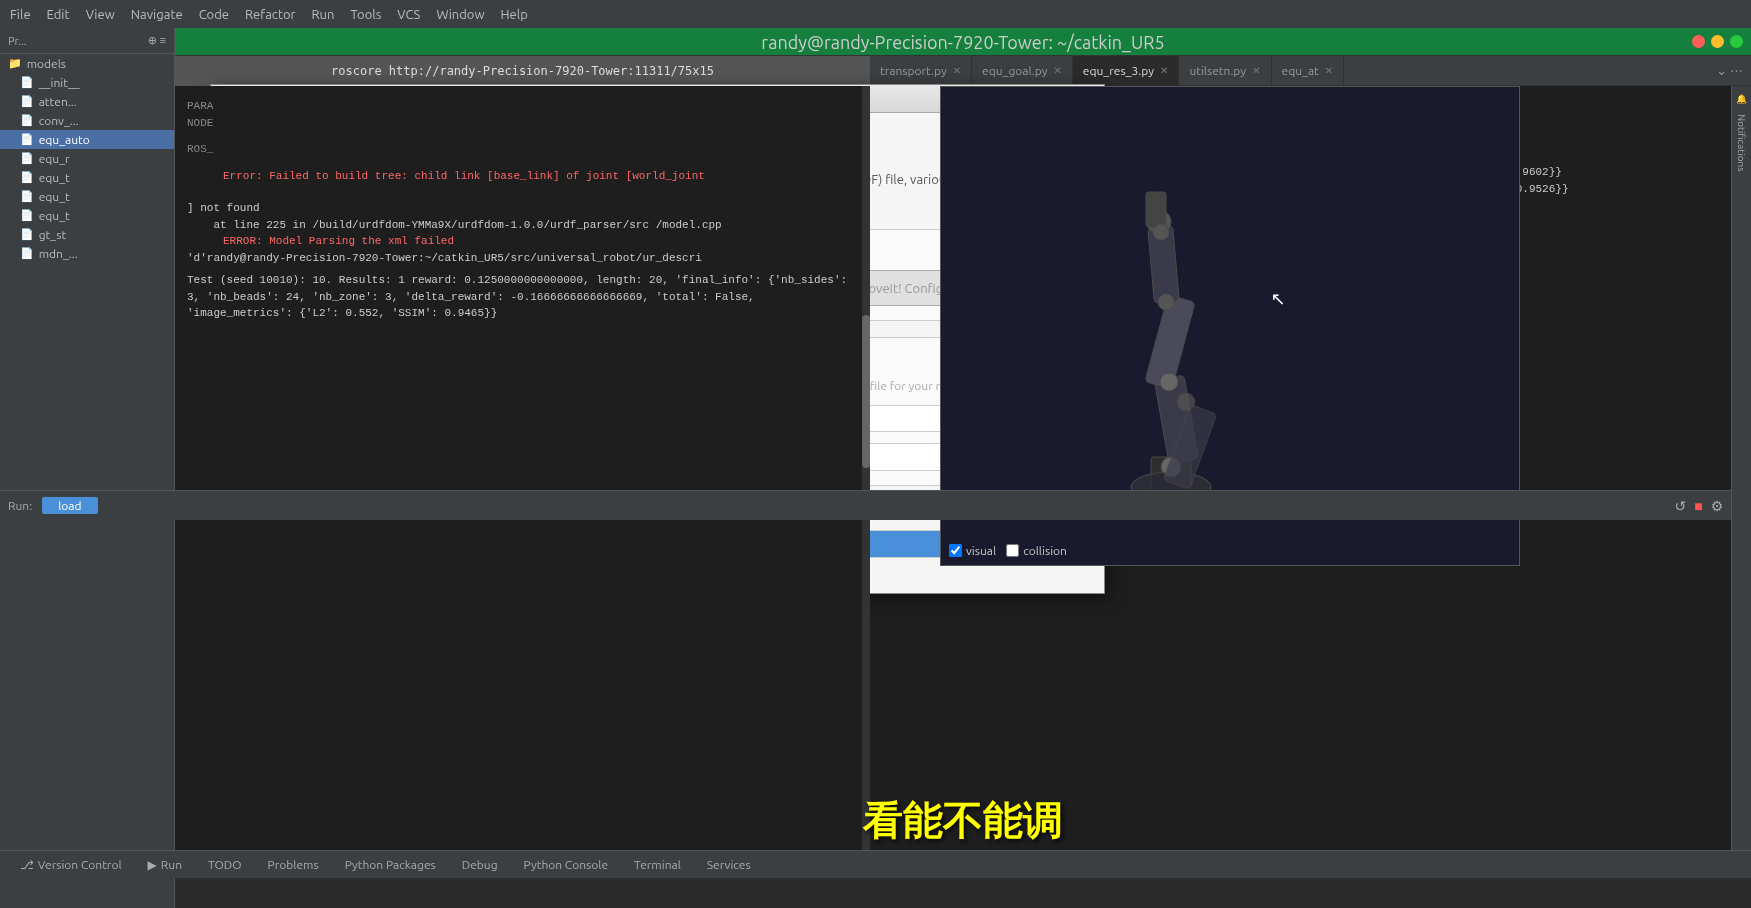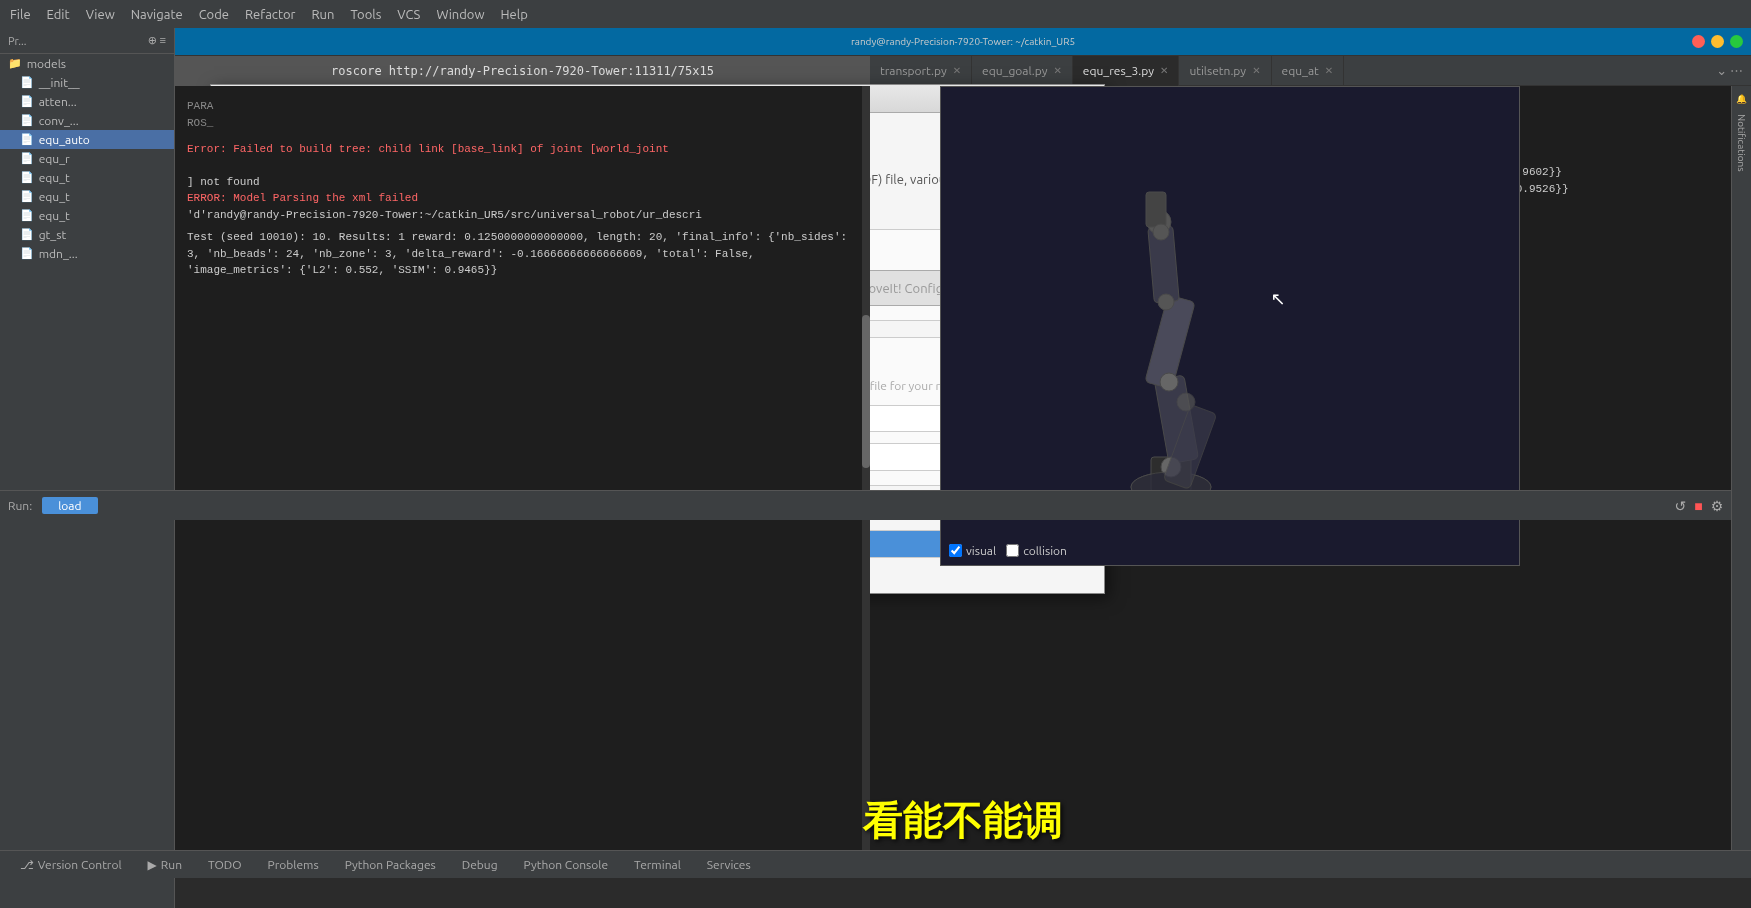--- a/index.html
+++ b/index.html
@@ -35,26 +35,26 @@
     }
     .menu-bar span {
       cursor: pointer;
     }
 
     
     .terminal-titlebar {
       position: absolute;
       top: 28px; left: 175px; right: 0;
       height: 28px;
-      background: #0369a1;
+      background: #15803d;
       display: flex;
       align-items: center;
       justify-content: center;
       color: #cccccc;
-      font-size: 10px;
+      font-size: 18px;
       border-bottom: 1px solid #333;
     }
     .terminal-titlebar .win-controls {
       position: absolute;
       right: 8px;
       display: flex;
       gap: 6px;
     }
     .win-btn {
       width: 13px; height: 13px;
@@ -326,21 +326,21 @@
     }
     .checkbox-label {
       display: flex;
       align-items: center;
       gap: 4px;
       margin-top: 15px;
     }
 
     
     .term-line { line-height: 1.5; }
-    .term-error { color: #ff6666; }
+    .term-error { color: #ff6666; margin-left: 36px; }
 
     
     .subtitle-overlay {
       position: absolute;
       bottom: 60px;
       left: 175px;
       right: 0;
       text-align: center;
       font-size: 40px;
       color: #ffff00;
@@ -638,27 +638,31 @@
     <label class="checkbox-label">
       <input type="checkbox" style="">
       <span>collision</span>
     </label>
   </div>
 </div>
 
 <div class="terminal-area" style="left:175px;top:86px;width:695px;bottom:58px;font-size:11px;">
 
   <div class="term-line" style="color:#888;">PARA</div>
-  <div class="term-line" style="color:#888;">ROS_</div>
+  <div class="term-line" style="color:#888;">NODE</div>
+  <div class="term-line" style="color:#888;margin-top:10px;">ROS_</div>
   <div style="height:10px"></div>
   <div class="term-line term-error">
     <span style="color:#ff6666">Error: Failed to build tree: child link [base_link] of joint [world_joint</span>
   </div>
   <div class="term-line" style="color:#ccc;margin-top:16px;">
     ] not found
+  </div>
+  <div class="term-line" style="color:#ccc;">
+    &nbsp;&nbsp;&nbsp;&nbsp;at line 225 in /build/urdfdom-YMMa9X/urdfdom-1.0.0/urdf_parser/src /model.cpp
   </div>
   <div class="term-line term-error" style="color:#ff6666;">
     ERROR: Model Parsing the xml failed
   </div>
   <div class="term-line" style="color:#ccc;">
     'd'randy@randy-Precision-7920-Tower:~/catkin_UR5/src/universal_robot/ur_descri
   </div>
   <div class="term-line" style="color:#ccc;margin-top:6px;">
     Test (seed 10010): 10. Results: 1 reward: 0.1250000000000000, length: 20, 'final_info': {'nb_sides': 3, 'nb_beads': 24, 'nb_zone': 3, 'delta_reward': -0.16666666666666669, 'total': False, 'image_metrics': {'L2': 0.552, 'SSIM': 0.9465}}
   </div>

